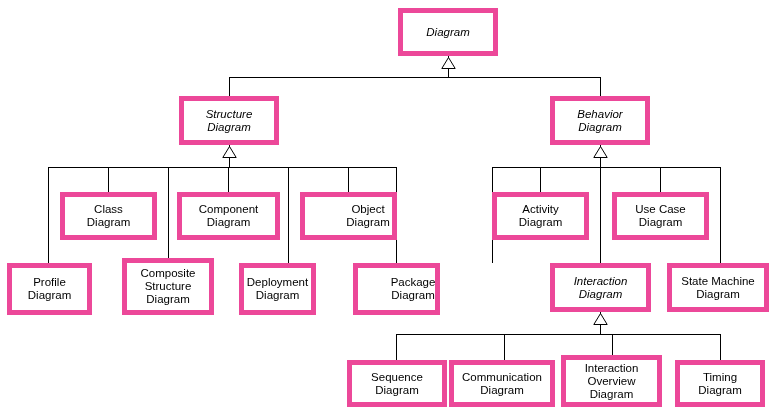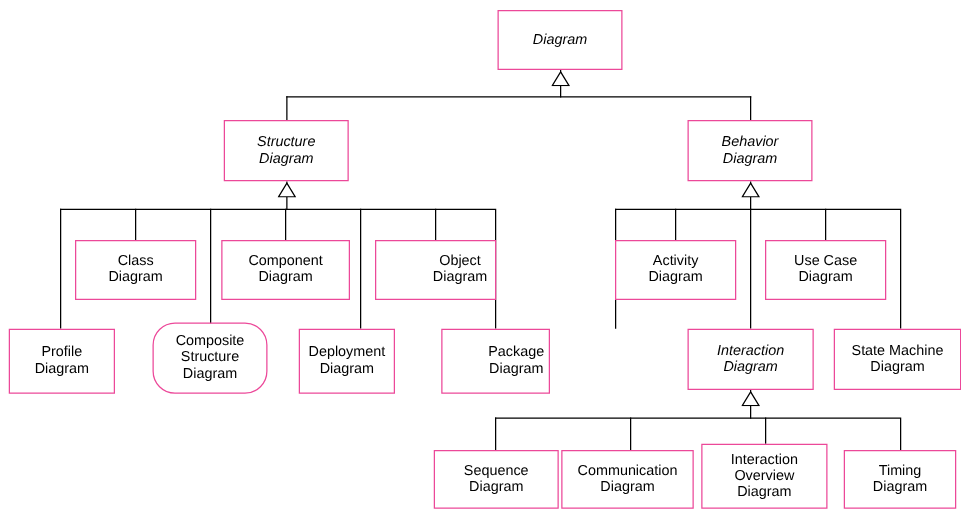--- a/index.html
+++ b/index.html
@@ -11,21 +11,21 @@
     position: relative;
     width: 769px;
     height: 409px;
     background: #ffffff;
     font-family: "Liberation Sans", sans-serif;
     overflow: hidden;
   }
   .node {
     position: absolute;
     box-sizing: border-box;
-    border: 1px solid #ec4899;
+    border: 5px solid #ec4899;
     background: #ffffff;
     display: flex;
     align-items: center;
     justify-content: center;
     text-align: center;
     font-size: 11.5px;
     line-height: 13px;
     color: #000000;
     white-space: pre-line;
     z-index: 3;
@@ -142,21 +142,21 @@
 
   <div class="node" style="left:492px; top:192px; width:97px; height:48px;">Activity
 Diagram</div>
 
   <div class="node" style="left:612px; top:192px; width:97px; height:48px;">Use Case
 Diagram</div>
 
   <div class="node" style="left:7px; top:263px; width:85px; height:52px;">Profile
 Diagram</div>
 
-  <div class="node" style="left:122px; top:258px; width:92px; height:57px;border-radius:18px;">Composite
+  <div class="node" style="left:122px; top:258px; width:92px; height:57px;">Composite
 Structure
 Diagram</div>
 
   <div class="node" style="left:239px; top:263px; width:77px; height:52px;">Deployment
 Diagram</div>
 
   <div class="node" style="left:353px; top:263px; width:87px; height:52px;padding-left:33px;">Package
 Diagram</div>
 
   <div class="node abstract" style="left:550px; top:263px; width:101px; height:49px;">Interaction

